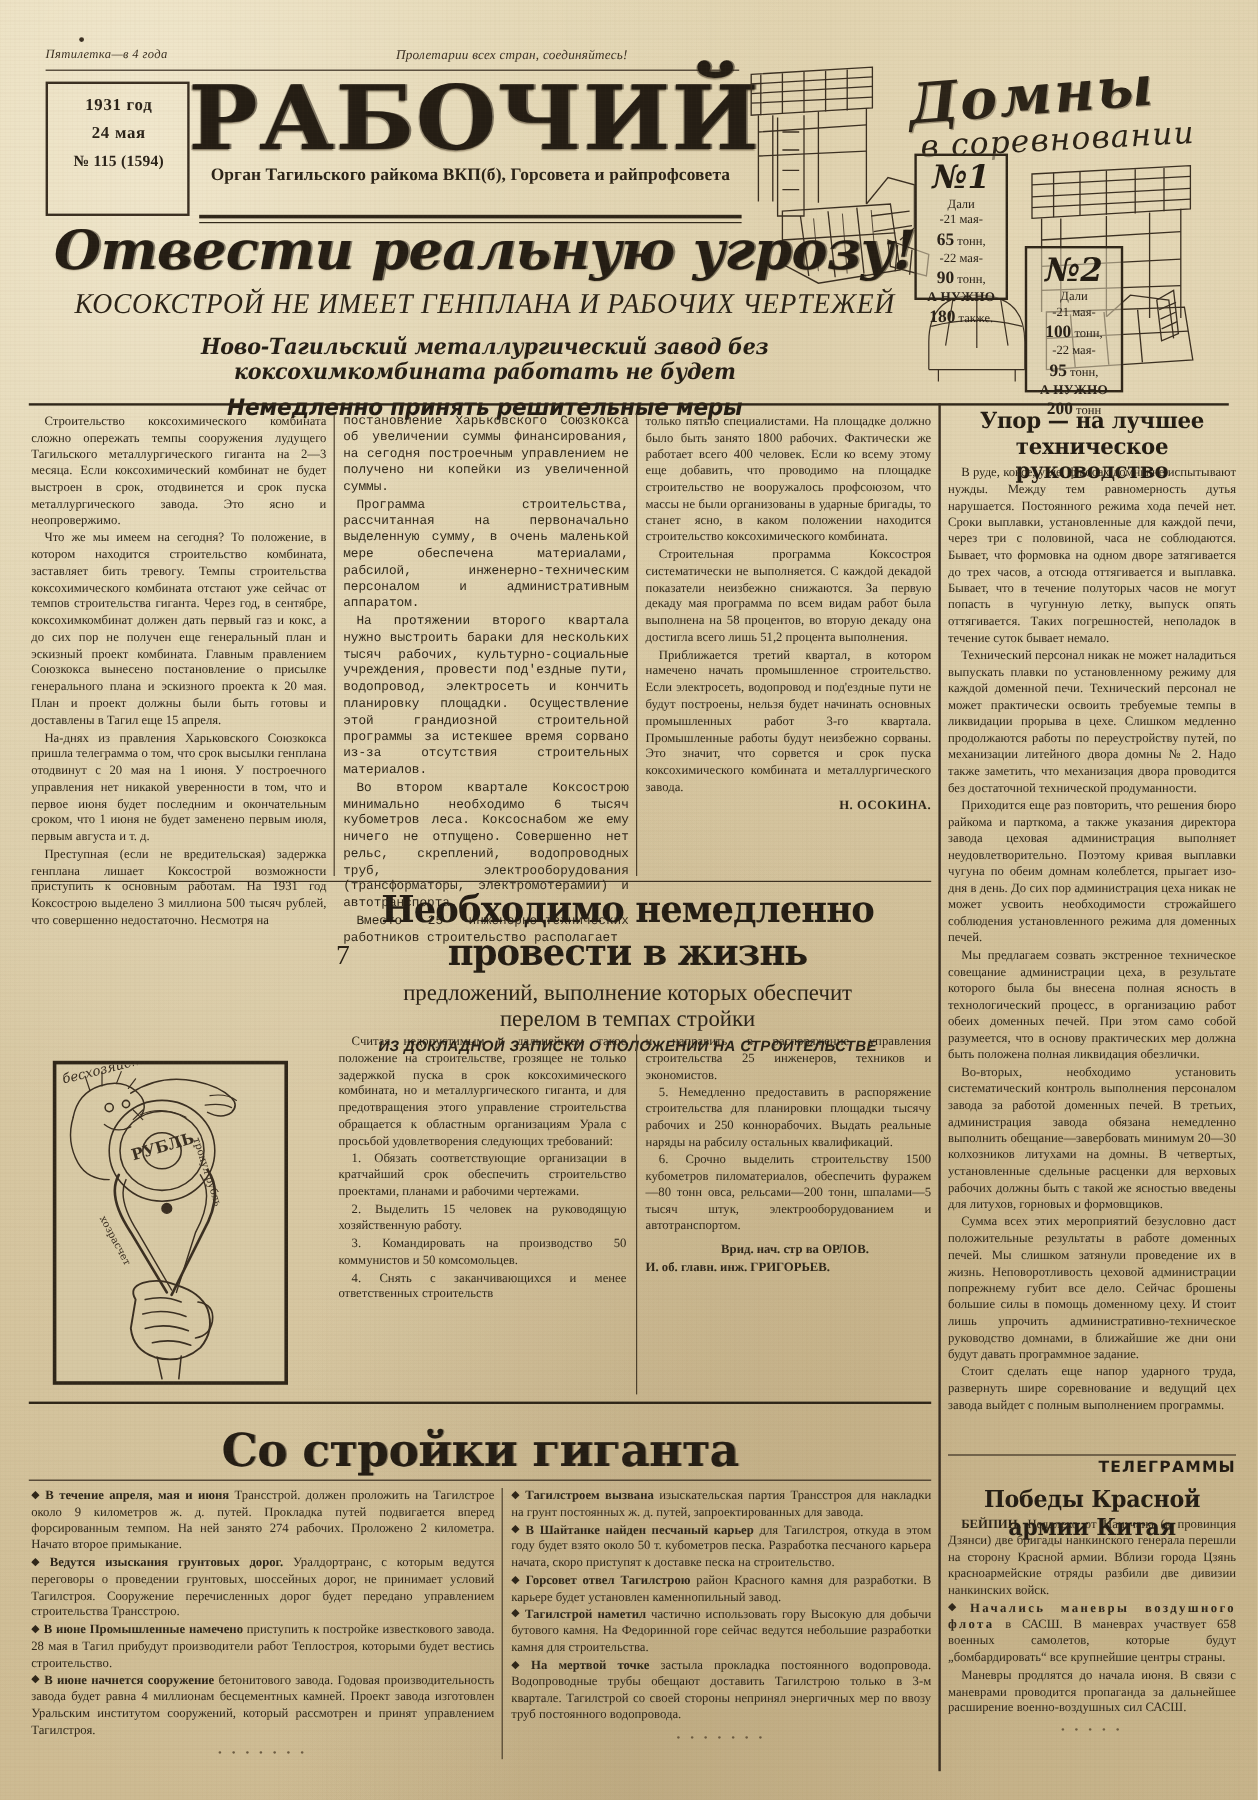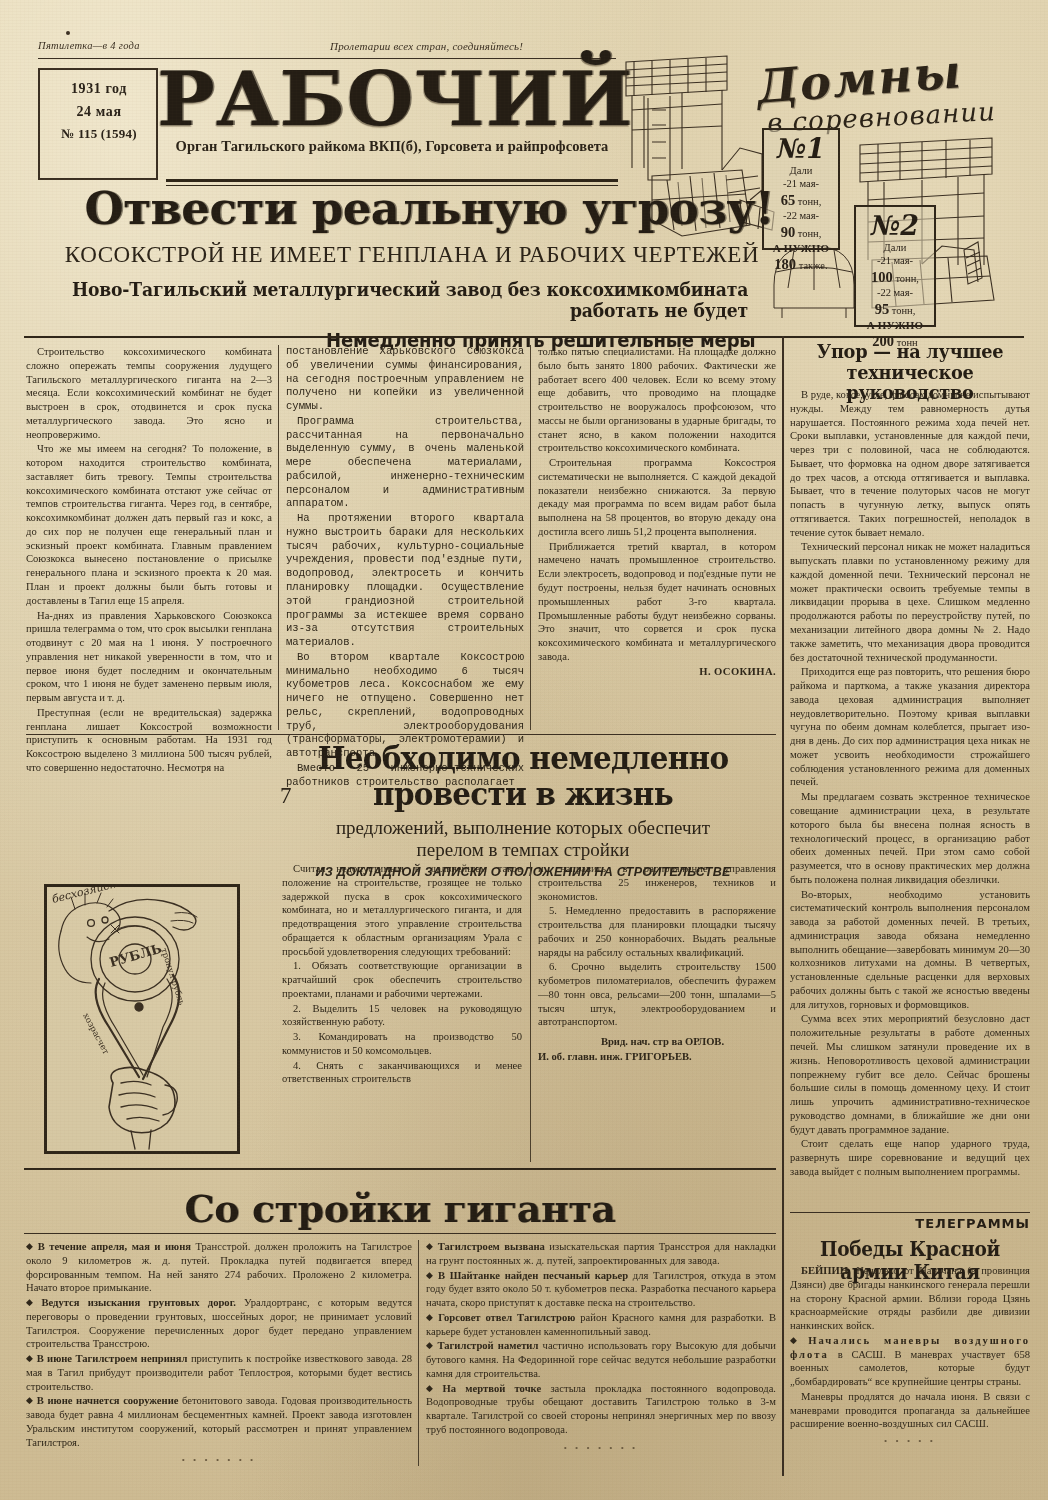--- a/index.html
+++ b/index.html
@@ -71,21 +71,21 @@
     text-align:center;box-sizing:border-box;}
   .fbox .fno{font-family:"DejaVu Serif",serif;font-weight:bold;font-style:italic;
     font-size:27px;line-height:1;margin:5px 0 2px;color:#241d14;}
   .fbox .lbl{font-size:10.5px;line-height:1.28;color:#2a2219;font-family:"Liberation Serif",serif;}
   .fbox .big{font-weight:bold;font-size:14.5px;}
   .fbox .need{font-weight:bold;font-size:11px;letter-spacing:.2px;}
   #fbox1{left:140px;top:78px;width:78px;height:122px;}
   #fbox2{left:232px;top:155px;width:82px;height:122px;}
 
   
-  .head-main{position:absolute;left:34px;top:186px;width:740px;text-align:right;}
+  .head-main{position:absolute;left:34px;top:186px;width:740px;text-align:center;font-style:italic;}
   .h1{font-family:"DejaVu Serif",serif;font-weight:bold;font-size:45px;line-height:1.02;
     color:#241d14;letter-spacing:-.5px;
     text-shadow:1.5px 0 0 rgba(36,29,20,.5),0 1px 1px rgba(90,72,45,.3);}
   .h2{font-size:24px;letter-spacing:.6px;margin-top:9px;color:#2b2318;
     font-family:"Liberation Serif",serif;transform:scaleX(.96);}
   .h3{font-family:"DejaVu Serif",serif;font-weight:bold;font-size:18.5px;margin-top:11px;
     color:#241d14;letter-spacing:-.2px;transform:scaleX(.93);}
   .h4{font-family:"DejaVu Sans",sans-serif;font-weight:bold;font-size:19px;margin-top:8px;
     color:#241d14;letter-spacing:-.2px;transform:scaleX(.95);}
 
@@ -360,21 +360,21 @@
   </div>
 
   <div class="hrule thick" style="left:24px;top:1168px;width:752px;"></div>
 
   <div class="giant-h">Со стройки гиганта</div>
   <div class="hrule" style="left:24px;top:1233px;width:752px;"></div>
 
   <div class="col" style="left:26px;top:1240px;width:386px;">
     <p class="noind"><span class="bullet">◆</span><span class="bold">В течение апреля, мая и июня</span><span> Трансстрой. должен проложить на Тагилстрое около 9 километров ж. д. путей. Прокладка путей подвигается вперед форсированным темпом. На ней занято 274 рабочих. Проложено 2 километра. Начато второе примыкание.</span></p>
     <p class="noind"><span class="bullet">◆</span><span class="bold">Ведутся изыскания грунтовых дорог.</span><span> Уралдортранс, с которым ведутся переговоры о проведении грунтовых, шоссейных дорог, не принимает условий Тагилстроя. Сооружение перечисленных дорог будет передано управлением строительства Трансстрою.</span></p>
-    <p class="noind"><span class="bullet">◆</span><span class="bold">В июне Тагилстроем непринял</span><span> приступить к постройке известкового завода. 28 мая в Тагил прибудут производители работ Теплостроя, которыми будет вестись строительство.</span></p>
+    <p class="noind"><span class="bullet">◆</span><span class="bold">В июне Промышленные намечено</span><span> приступить к постройке известкового завода. 28 мая в Тагил прибудут производители работ Теплостроя, которыми будет вестись строительство.</span></p>
     <p class="noind"><span class="bullet">◆</span><span class="bold">В июне начнется сооружение</span><span> бетонитового завода. Годовая производительность завода будет равна 4 миллионам бесцементных камней. Проект завода изготовлен Уральским институтом сооружений, который рассмотрен и принят управлением Тагилстроя.</span></p>
     <div class="endmark" style="margin-top:6px;">• • • • • • •</div>
   </div>
   <div class="vrule" style="left:418px;top:1240px;height:226px;"></div>
   <div class="col" style="left:426px;top:1240px;width:350px;">
     <p class="noind"><span class="bullet">◆</span><span class="bold">Тагилстроем вызвана</span><span> изыскательская партия Трансстроя для накладки на грунт постоянных ж. д. путей, запроектированных для завода.</span></p>
     <p class="noind"><span class="bullet">◆</span><span class="bold">В Шайтанке найден песчаный карьер</span><span> для Тагилстроя, откуда в этом году будет взято около 50 т. кубометров песка. Разработка песчаного карьера начата, скоро приступят к доставке песка на строительство.</span></p>
     <p class="noind"><span class="bullet">◆</span><span class="bold">Горсовет отвел Тагилстрою</span><span> район Красного камня для разработки. В карьере будет установлен каменнопильный завод.</span></p>
     <p class="noind"><span class="bullet">◆</span><span class="bold">Тагилстрой наметил</span><span> частично использовать гору Высокую для добычи бутового камня. На Федоринной горе сейчас ведутся небольшие разработки камня для строительства.</span></p>
     <p class="noind"><span class="bullet">◆</span><span class="bold">На мертвой точке</span><span> застыла прокладка постоянного водопровода. Водопроводные трубы обещают доставить Тагилстрою только в 3-м квартале. Тагилстрой со своей стороны непринял энергичных мер по ввозу труб постоянного водопровода.</span></p>

